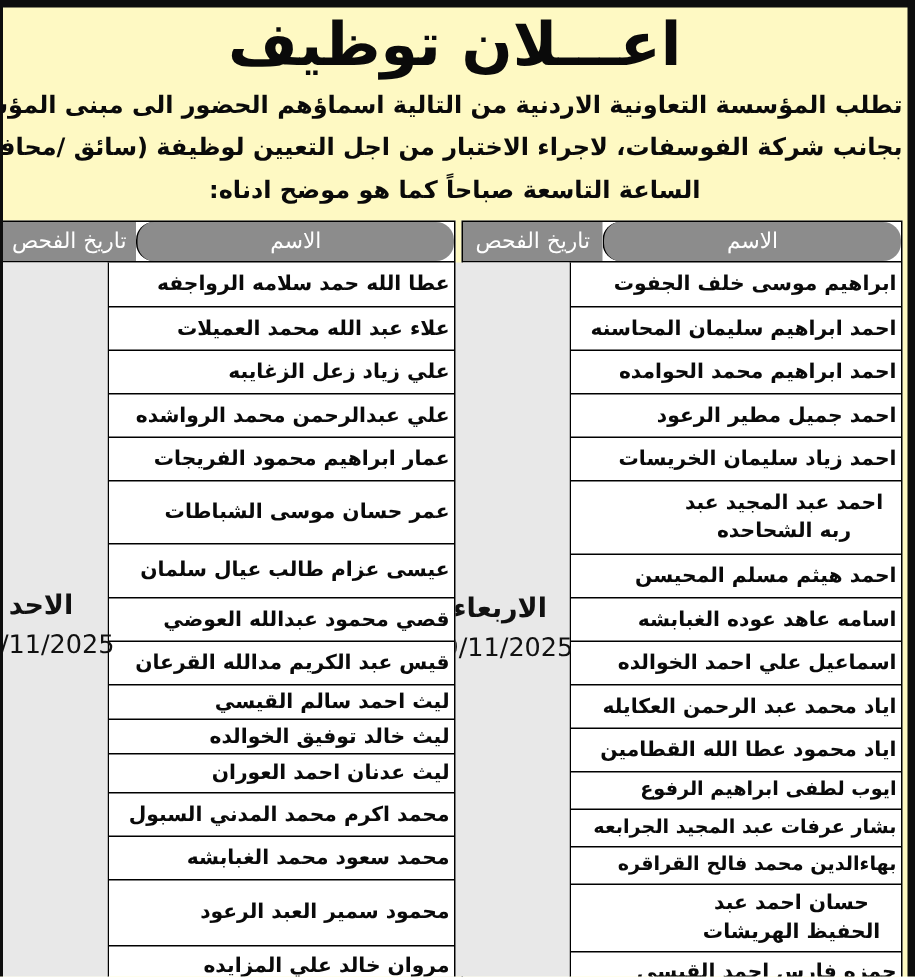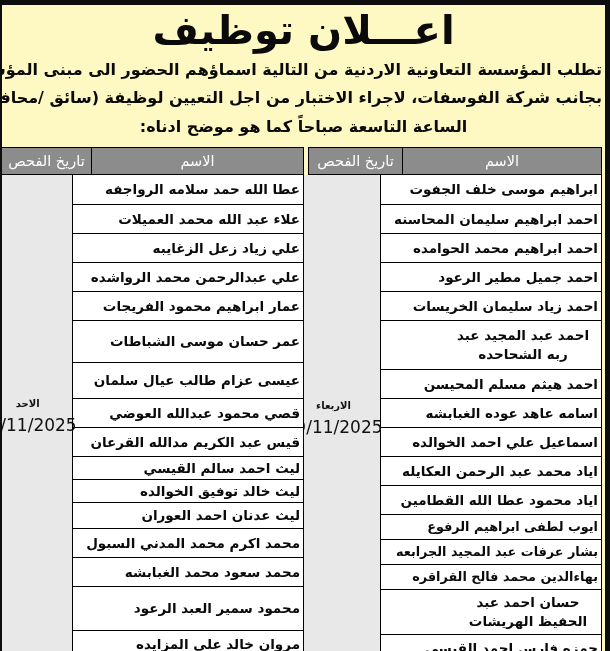--- a/index.html
+++ b/index.html
@@ -29,32 +29,32 @@
   .half{
     border:1.6px solid #000;box-sizing:border-box;flex-shrink:0;background:#fff;
   }
   .half-a{width:294px;}
   .half-b{width:303px;}
   .thead{display:flex;border-bottom:1.6px solid #000;height:26px;}
   .th{
     background:#8c8c8c;color:#ffffff;font-weight:normal;font-size:14.5px;
     display:flex;align-items:center;justify-content:center;box-sizing:border-box;
   }
-  .name-th{flex:1;border-left:1.6px solid #000;}
+  .name-th{flex:1;border-left:1.6px solid #000;border-radius:12px;}
   .half-a .date-th{width:93px;}
   .half-b .date-th{width:89px;}
   .tbody{display:flex;align-items:stretch;}
   .names{flex:1;border-left:1.6px solid #000;box-sizing:border-box;}
   .datecell{
     box-sizing:border-box;background:#e8e8e8;
     display:flex;flex-direction:column;align-items:center;justify-content:center;gap:6px;
   }
   .half-a .datecell{width:93px;}
   .half-b .datecell{width:89px;}
-  .day{font-weight:bold;font-size:10px;color:#111;}
+  .day{font-weight:bold;font-size:18px;color:#111;}
   .dateval{font-size:17px;color:#111;direction:ltr;}
   .row{
     min-height:29px;display:flex;align-items:center;
     box-sizing:border-box;padding:1px 3px;text-align:center;
   }
   .row + .row{border-top:1.4px solid #000;padding-left:13px;}
   .row span{
     font-weight:bold;font-size:13.5px;color:#0a0a0a;line-height:1.45;white-space:nowrap;
   }
   

